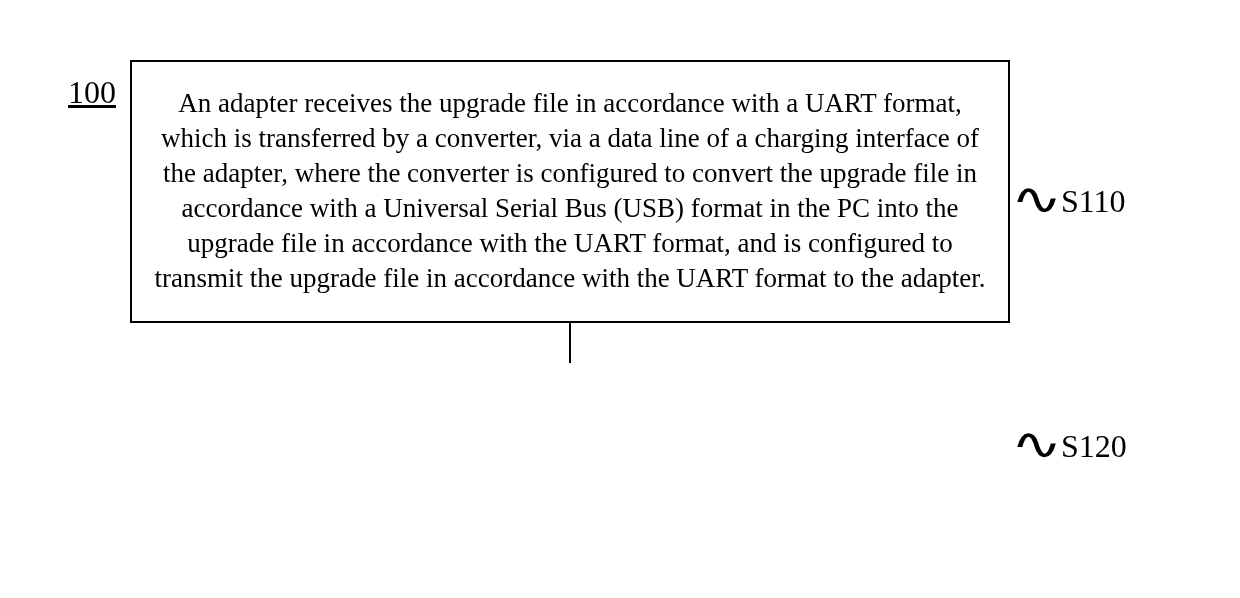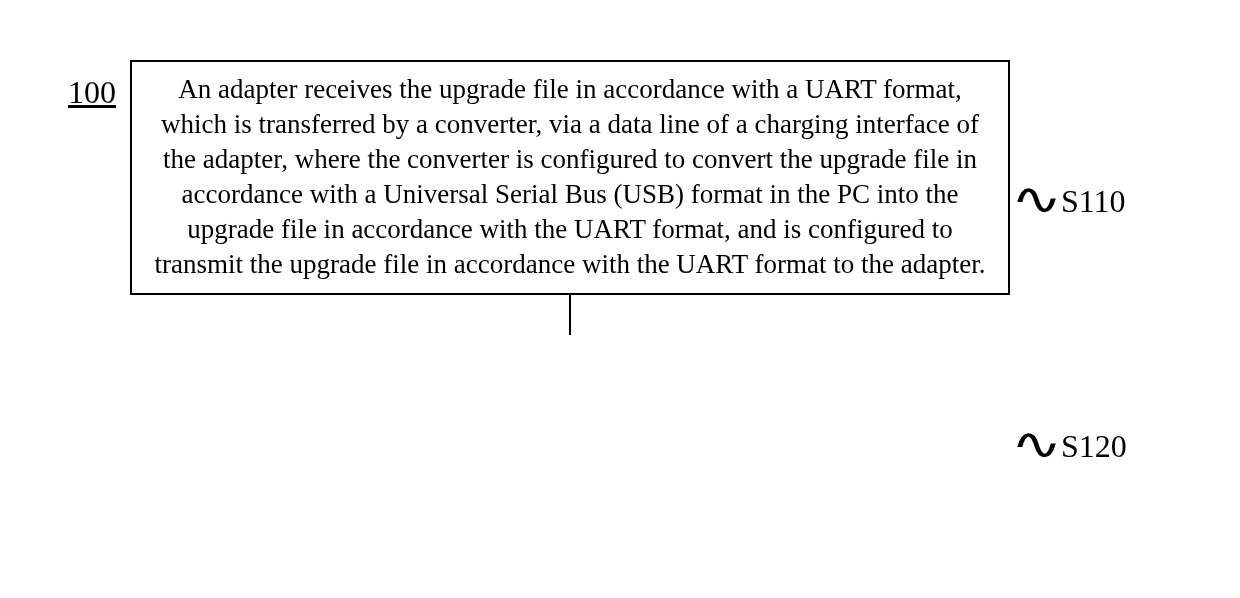--- a/index.html
+++ b/index.html
@@ -20,21 +20,21 @@
     margin-top: 24px;
   }
   .flow-container {
     position: absolute;
     top: 60px;
     left: 130px;
     width: 880px;
   }
   .box {
     border: 2px solid #000;
-    padding: 10px 12px;
+    padding: 24px 12px;
     text-align: center;
     font-size: 27px;
     line-height: 1.3;
     background: #fff;
   }
   .box-s110 {
     height: auto;
   }
   .connector {
     width: 2px;

